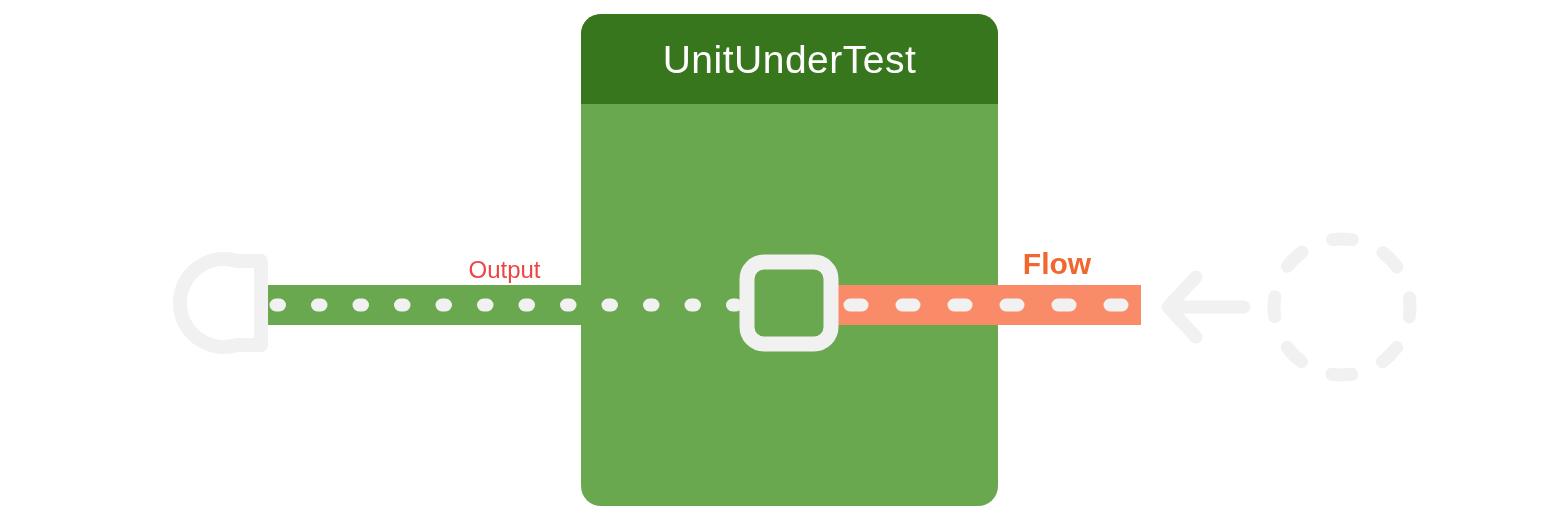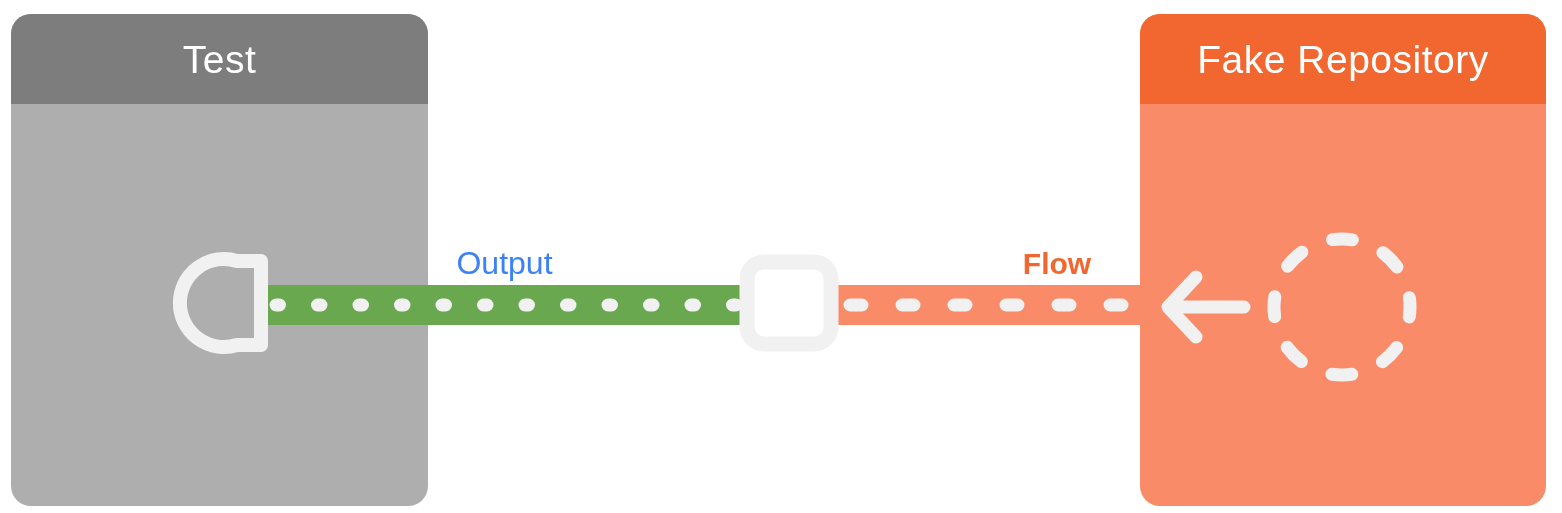--- a/index.html
+++ b/index.html
@@ -19,40 +19,35 @@
   #node-test { left:11px;  width:417px; background:#aeaeae; }
   #node-test .node-header { background:#7d7d7d; }
   #node-uut  { left:581px; width:417px; background:#69a84f; }
   #node-uut .node-header { background:#38761d; }
   #node-repo { left:1140px; width:406px; background:#f98b68; }
   #node-repo .node-header { background:#f2672f; }
 
   .overlay { position:absolute; left:0; top:0; width:1562px; height:513px; pointer-events:none; }
 
   .connector-label { position:absolute; text-align:center; line-height:1; }
-  #label-output { left:428px; width:153px; top:247px; color:#3b82f6; font-size:32px; font-weight:500; }
+  #label-output { left:428px; width:153px; top:258px; color:#ef4444; font-size:24px; font-weight:500; }
   #label-flow   { left:998px; width:118px; top:249px; color:#f2672f; font-size:30px; font-weight:700; }
 </style>
 </head>
 <body>
 
 <div class="canvas">
 
-  <div class="node" id="node-test">
+
+  <div class="node" id="node-uut">
     <div class="node-header">
-      <span class="node-title">Test</span>
+      <span class="node-title">UnitUnderTest</span>
     </div>
   </div>
 
-
-  <div class="node" id="node-repo">
-    <div class="node-header">
-      <span class="node-title">Fake Repository</span>
-    </div>
-  </div>
 
   <svg class="overlay" viewBox="0 0 1562 513">
 
     <rect x="266" y="285" width="480" height="40" fill="#69a84f"></rect>
 
     <rect x="835" y="285" width="306" height="40" fill="#f98b68"></rect>
 
     <path d="M276 305 H737" stroke="#f1f1f1" stroke-width="13" fill="none" stroke-linecap="round" stroke-dasharray="3.5 38"></path>
 
     <path d="M850 305 H1138" stroke="#f1f1f1" stroke-width="13" fill="none" stroke-linecap="round" stroke-dasharray="12 40"></path>

